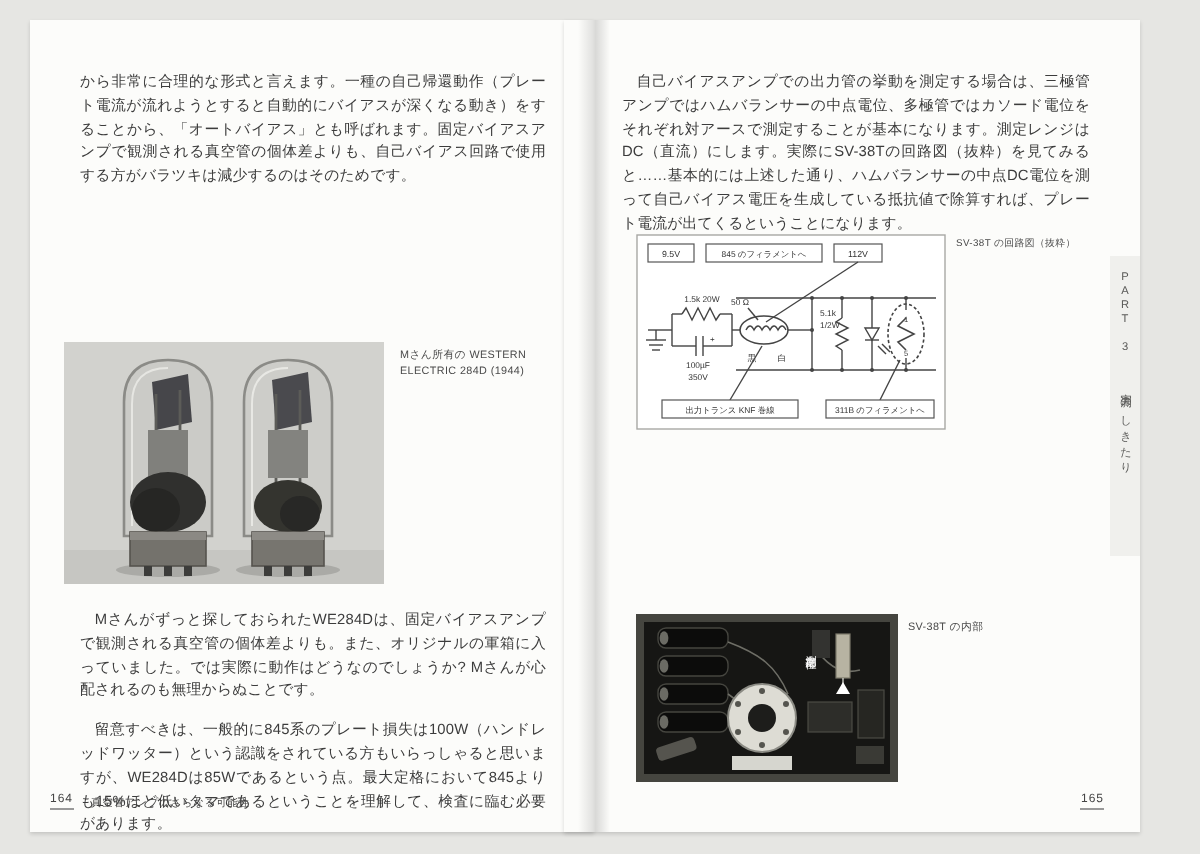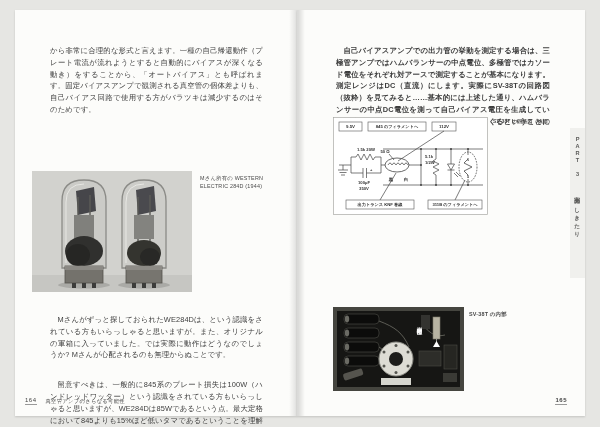--- a/index.html
+++ b/index.html
@@ -4,25 +4,25 @@
 <style>
   html,body{margin:0;padding:0;}
   body{
     width:600px;height:427px;position:relative;overflow:hidden;
     background:#e6e6e3;
     font-family:"Liberation Sans","DejaVu Sans",sans-serif;
     color:#3a3a3a;
   }
   .page{position:absolute;top:10px;height:406px;background:#fcfcfa;box-shadow:0 1px 2px rgba(0,0,0,.15);}
   .page-left{left:15px;width:282px;}
-  .page-right{left:297px;width:288px;font-weight:bold;}
+  .page-right{left:282px;width:288px;}
   .gutter{position:absolute;top:10px;left:289px;width:16px;height:406px;pointer-events:none;
     background:linear-gradient(90deg,rgba(0,0,0,0) 0%,rgba(0,0,0,.10) 45%,rgba(0,0,0,.14) 55%,rgba(0,0,0,0) 100%);}
   .textcol{position:absolute;text-align:justify;font-size:7.4px;line-height:11.8px;color:#3c3c3c;letter-spacing:.1px;}
-  .para{margin:18px;text-indent:1em;}
+  .para{margin:8px;text-indent:1em;}
   .para.noindent{text-indent:0;}
   .caption{font-size:5.4px;line-height:8px;color:#4a4a4a;white-space:pre-line;letter-spacing:.2px;}
   .footer{position:absolute;bottom:11px;font-size:5.6px;color:#444;display:flex;align-items:flex-end;gap:9px;}
   .pagenum{font-size:6px;letter-spacing:.5px;border-bottom:.5px solid #999;padding-bottom:1px;}
   .running{font-size:5.3px;letter-spacing:.3px;}
   .photo-frame{position:absolute;}
   .sidetab{position:absolute;right:0;top:118px;width:15px;height:150px;background:#f0f0ed;
     display:flex;flex-direction:column;align-items:center;padding-top:8px;box-sizing:border-box;}
   .vtext{writing-mode:vertical-rl;text-orientation:upright;font-size:5.6px;color:#5a5a58;letter-spacing:1.5px;}
   .vtext.part{margin-bottom:14px;letter-spacing:1px;}
@@ -77,21 +77,21 @@
         <rect x="100" y="112" width="4" height="5" fill="#3c3c3a"></rect>
         <rect x="110" y="112" width="4" height="5" fill="#3c3c3a"></rect>
         <rect x="120" y="112" width="4" height="5" fill="#3c3c3a"></rect>
       </g>
     </svg>
   </div>
   <div class="caption" style="position:absolute;left:185px;top:164px;width:92px;">Mさん所有の WESTERN
 ELECTRIC 284D (1944)</div>
 
   <div class="textcol" style="left:17px;top:286px;width:249px;">
-    <p class="para">Mさんがずっと探しておられたWE284Dは、という認識をされている方もいらっしゃると思いますが。また、オリジナルの軍箱に入っていました。では実際に動作はどうなのでしょうか? Mさんが心配されるのも無理からぬことです。</p>
+    <p class="para">Mさんがずっと探しておられたWE284Dは、固定バイアスアンプで観測される真空管の個体差よりも。また、オリジナルの軍箱に入っていました。では実際に動作はどうなのでしょうか? Mさんが心配されるのも無理からぬことです。</p>
     <p class="para">留意すべきは、一般的に845系のプレート損失は100W（ハンドレッドワッター）という認識をされている方もいらっしゃると思いますが、WE284Dは85Wであるという点。最大定格において845よりも15%ほど低いタマであるということを理解して、検査に臨む必要があります。</p>
   </div>
 
   <div class="footer" style="left:10px;">
     <span class="pagenum">164</span>
     <span class="running">真空管アンプのさらなる可能性</span>
   </div>
 </div>
 
 <div class="page page-right">

